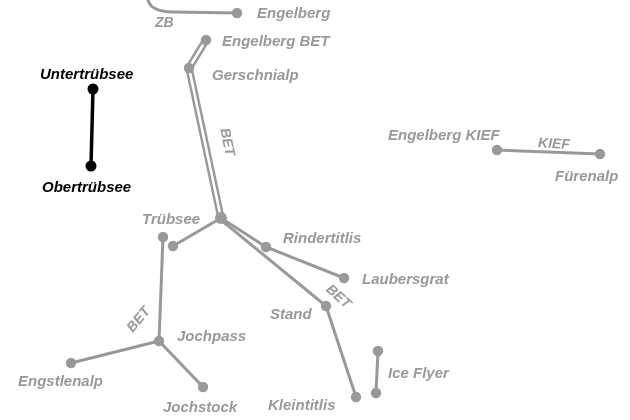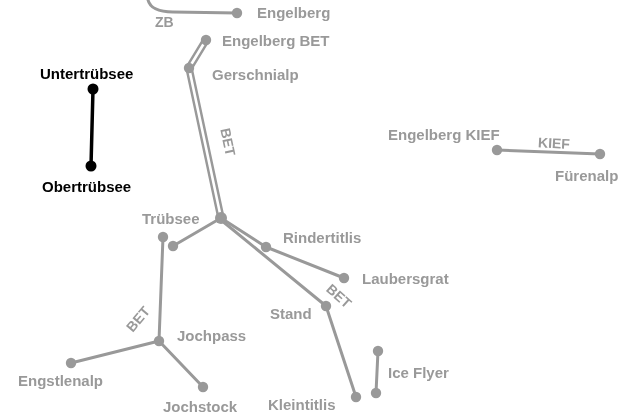--- a/index.html
+++ b/index.html
@@ -7,20 +7,21 @@
     padding: 0;
     background: var(--bg, #ffffff);
   }
   .stage {
     position: relative;
     width: 630px;
     height: 420px;
     overflow: hidden;
     background: var(--bg, #ffffff);
     font-family: "Liberation Sans", sans-serif;
+    font-style: italic;
   }
   svg {
     display: block;
     width: 630px;
     height: 420px;
     font-family: "Liberation Sans", sans-serif;
   }
   .edge {
     stroke: var(--line, #999999);
     stroke-width: 3;

